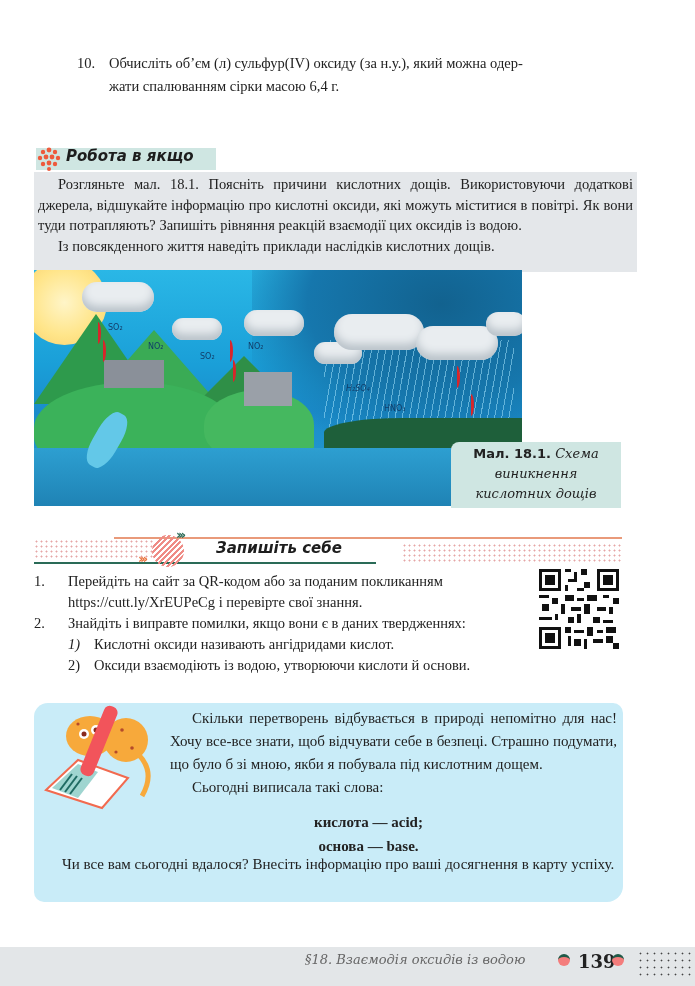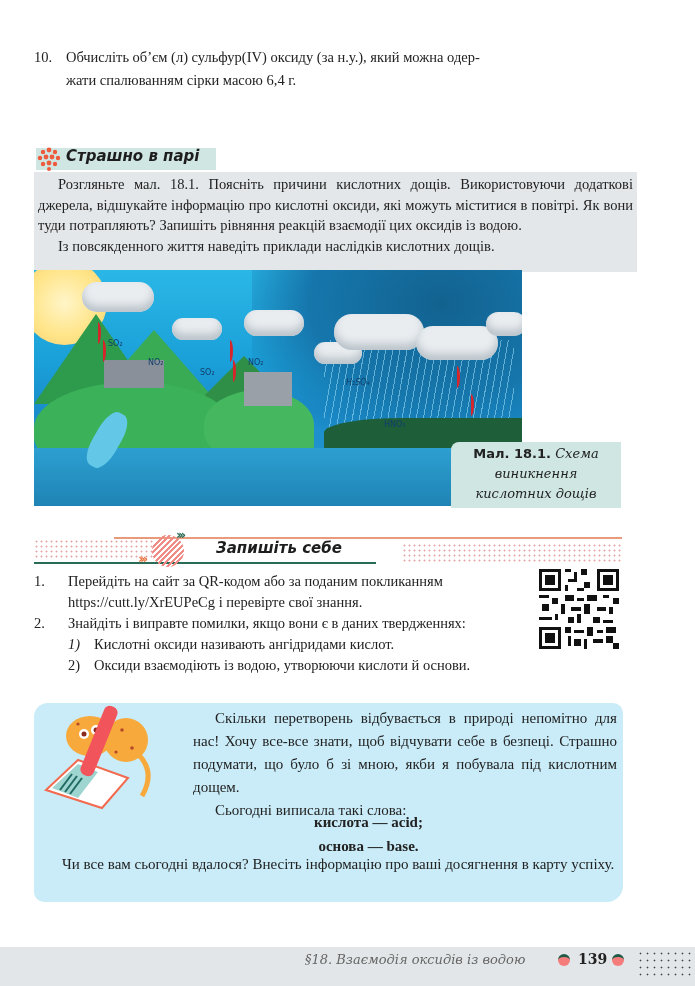--- a/index.html
+++ b/index.html
@@ -21,21 +21,21 @@
   
   .figure { position: absolute; left: 34px; top: 270px; width: 488px; height: 236px; overflow: hidden; background: linear-gradient(180deg, #2ab7e6 0%, #1a9fd8 40%, #1a8ccc 60%, #2a9fd0 100%); }
   .figure .darksky { position:absolute; right:0; top:0; width:270px; height:170px; background: radial-gradient(ellipse at 70% 20%, #12628f 0%, #1677ad 50%, rgba(26,140,204,0) 80%); }
   .figure .sun { position:absolute; left:-12px; top:-10px; width:85px; height:85px; border-radius:50%; background: radial-gradient(circle, #fff5c8 0%, #ffe58a 55%, #f8cf6a 100%); }
   .figure .sea { position:absolute; left:0; top:178px; width:488px; height:58px; background: linear-gradient(180deg, #2d9fd1 0%, #1f83b5 100%); }
   .figure .shore { position:absolute; left:290px; top:148px; width:200px; height:36px; background:#1e5f3a; border-radius: 40% 0 0 0; }
   .cloud { position:absolute; background:#e9edf0; border-radius:30px; box-shadow: inset 0 -6px 8px #b9c2c9; }
   .mtn { position:absolute; width:0; height:0; border-style: solid; border-color: transparent; }
   .land { position:absolute; border-radius: 50% 50% 20% 40%; }
   .rain { position:absolute; left:290px; top:70px; width:190px; height:110px; background: repeating-linear-gradient(100deg, rgba(160,225,250,0.0) 0 6px, rgba(160,225,250,0.55) 6px 7px); }
-  .chem { position:absolute; font-family: "DejaVu Sans", sans-serif; font-size: 8px; color: #123e6a; margin-top: 16px; }
+  .chem { position:absolute; font-family: "DejaVu Sans", sans-serif; font-size: 8px; color: #123e6a; }
   .arrow-red { position:absolute; width: 6px; height: 22px; border-right: 3px solid #d7262b; border-radius: 0 50% 50% 0; }
 
   .caption { position: absolute; left: 451px; top: 442px; width: 170px; height: 66px; background: #cfe6e2; border-radius: 8px 0 0 0; padding: 2px 6px; text-align: center; font-family: "DejaVu Serif", serif; font-style: italic; font-size: 13px; line-height: 20px; color:#222; }
   .caption b { font-family: "DejaVu Sans", sans-serif; font-style: normal; font-weight: bold; font-size: 13px; }
 
   
   .check-wrap { position: absolute; left: 34px; top: 533px; width: 588px; height: 35px; }
   .dots-row { position:absolute; height: 10px; background-image: radial-gradient(circle, #e5a6a6 0.8px, transparent 1.2px); background-size: 5px 5px; }
   .line-orange { position:absolute; left: 80px; top: 4px; width: 508px; height: 2px; background: #e99a7a; }
   .line-green { position:absolute; left: 0; top: 29px; width: 342px; height: 2px; background: #2a6b57; }
@@ -46,62 +46,62 @@
   .check-list { position:absolute; left: 34px; top: 571px; width: 500px; font-family: "Liberation Serif", serif; font-size: 14.5px; line-height: 21px; color:#222; }
   .check-list .row { display:flex; }
   .check-list .n { width: 34px; flex-shrink:0; }
   .check-list .sub { padding-left: 34px; display:flex; }
   .check-list .sub .n2 { width: 26px; flex-shrink:0; }
   .qr { position:absolute; left: 539px; top: 569px; width: 80px; height: 80px; background:#fff; }
 
   
   .bubble { position:absolute; left: 34px; top: 703px; width: 589px; height: 199px; background: #c9ecf8; border-radius: 14px 10px 16px 10px; }
   .bubble-text { position:absolute; left: 170px; top: 707px; width: 447px; font-family: "Liberation Serif", serif; font-size: 15px; line-height: 23px; color:#222; text-align: justify; }
-  .bubble-text p.ind { text-indent: 22px; margin-left: 23px; }
+  .bubble-text p.ind { text-indent: 22px; }
   .words { position:absolute; left: 34px; top: 810px; width: 589px; text-align:center; font-family: "Liberation Serif", serif; font-weight: bold; font-size: 15px; line-height: 24px; color:#222; }
   .words div { padding-left: 80px; }
   .bubble-end { position:absolute; left: 40px; top: 853px; width: 575px; font-family: "Liberation Serif", serif; font-size: 15px; line-height: 23px; color:#222; text-align: justify; }
   .bubble-end p { text-indent: 22px; }
   .mascot { position:absolute; left: 38px; top: 700px; width: 120px; height: 110px; }
 
   
   .footer { position:absolute; left: 0; top: 947px; width: 695px; height: 39px; background: #e3e6e8; }
   .footer-text { position:absolute; left: 305px; top: 952px; font-family: "DejaVu Serif", serif; font-style: italic; font-size: 13px; color: #666; }
-  .page-num { position:absolute; left: 578px; top: 951px; font-family: "DejaVu Serif", serif; font-weight: bold; font-size: 14px; color:#222; }
+  .page-num { position:absolute; left: 578px; top: 951px; font-family: "DejaVu Serif", serif; font-weight: bold; font-size: 18px; color:#222; }
   .dot-l, .dot-r { position:absolute; top: 954px; width: 12px; height: 12px; border-radius:50%; background:#f47d7c; border-top: 3px solid #1f5a48; }
   .dot-l { left: 558px; } .dot-r { left: 612px; }
   .footer-dots { position:absolute; left: 637px; top: 950px; width: 56px; height: 26px; background-image: radial-gradient(circle, #444 0.8px, transparent 1.1px); background-size: 7px 7px; }
 </style>
 </head>
 <body>
 
 <div class="page">
 
-  <div class="task" style="top:46px;">
+  <div class="task" style="top:52px;margin-left:43px;">
     <div><span class="num">10.</span><span>Обчисліть об’єм (л) сульфур(IV) оксиду (за н.у.), який можна одер-</span></div>
     <div class="cont">жати спалюванням сірки масою 6,4 г.</div>
   </div>
 
   <div class="pair-head"></div>
   <svg class="pair-icon" viewBox="0 0 26 26">
     <g fill="#ee5a3c">
       <circle cx="13" cy="4" r="2.4"></circle>
         <circle cx="7" cy="6" r="2.2"></circle>
         <circle cx="19" cy="6" r="2.2"></circle>
       <circle cx="4" cy="12" r="2.2"></circle>
         <circle cx="10" cy="11" r="2.4"></circle>
         <circle cx="16" cy="11" r="2.4"></circle>
         <circle cx="22" cy="12" r="2.2"></circle>
       <circle cx="7" cy="18" r="2.2"></circle>
         <circle cx="13" cy="17" r="2.4"></circle>
         <circle cx="19" cy="18" r="2.2"></circle>
       <circle cx="13" cy="23" r="2"></circle>
     </g>
   </svg>
-  <div class="pair-title">Страшно в парі</div>
+  <div class="pair-title">Робота в якщо</div>
   <div class="pair-box">
     <p>Розгляньте мал. 18.1. Поясніть причини кислотних дощів. Використовуючи додаткові джерела, відшукайте інформацію про кислотні оксиди, які можуть міститися в повітрі. Як вони туди потрапляють? Запишіть рівняння реакцій взаємодії цих оксидів із водою.</p>
     <p>Із повсякденного життя наведіть приклади наслідків кислотних дощів.</p>
   </div>
 
   <div class="figure">
     <div class="darksky"></div>
     <div class="sun"></div>
     <div class="rain"></div>
 
@@ -122,21 +122,21 @@
     <div class="sea"></div>
     <div class="land" style="left:60px;top:140px;width:26px;height:60px;background:#63c8e8;border-radius:40%;transform:rotate(30deg);"></div>
 
     <div style="position:absolute;left:70px;top:90px;width:60px;height:28px;background:#8a9099;"></div>
     <div style="position:absolute;left:210px;top:102px;width:48px;height:34px;background:#9aa0a8;"></div>
 
     <span class="chem" style="left:74px;top:53px;">SO₂</span>
     <span class="chem" style="left:114px;top:72px;">NO₂</span>
     <span class="chem" style="left:166px;top:82px;">SO₂</span>
     <span class="chem" style="left:214px;top:72px;">NO₂</span>
-    <span class="chem" style="left:312px;top:92px;font-style:italic;">H₂SO₄</span>
+    <span class="chem" style="left:312px;top:114px;font-style:italic;">H₂SO₄</span>
     <span class="chem" style="left:350px;top:134px;">HNO₃</span>
 
     <div class="arrow-red" style="left:61px;top:52px;"></div>
     <div class="arrow-red" style="left:66px;top:70px;"></div>
     <div class="arrow-red" style="left:193px;top:70px;"></div>
     <div class="arrow-red" style="left:196px;top:90px;"></div>
     <div class="arrow-red" style="left:420px;top:96px;"></div>
     <div class="arrow-red" style="left:434px;top:124px;"></div>
   </div>
   <div class="caption">

